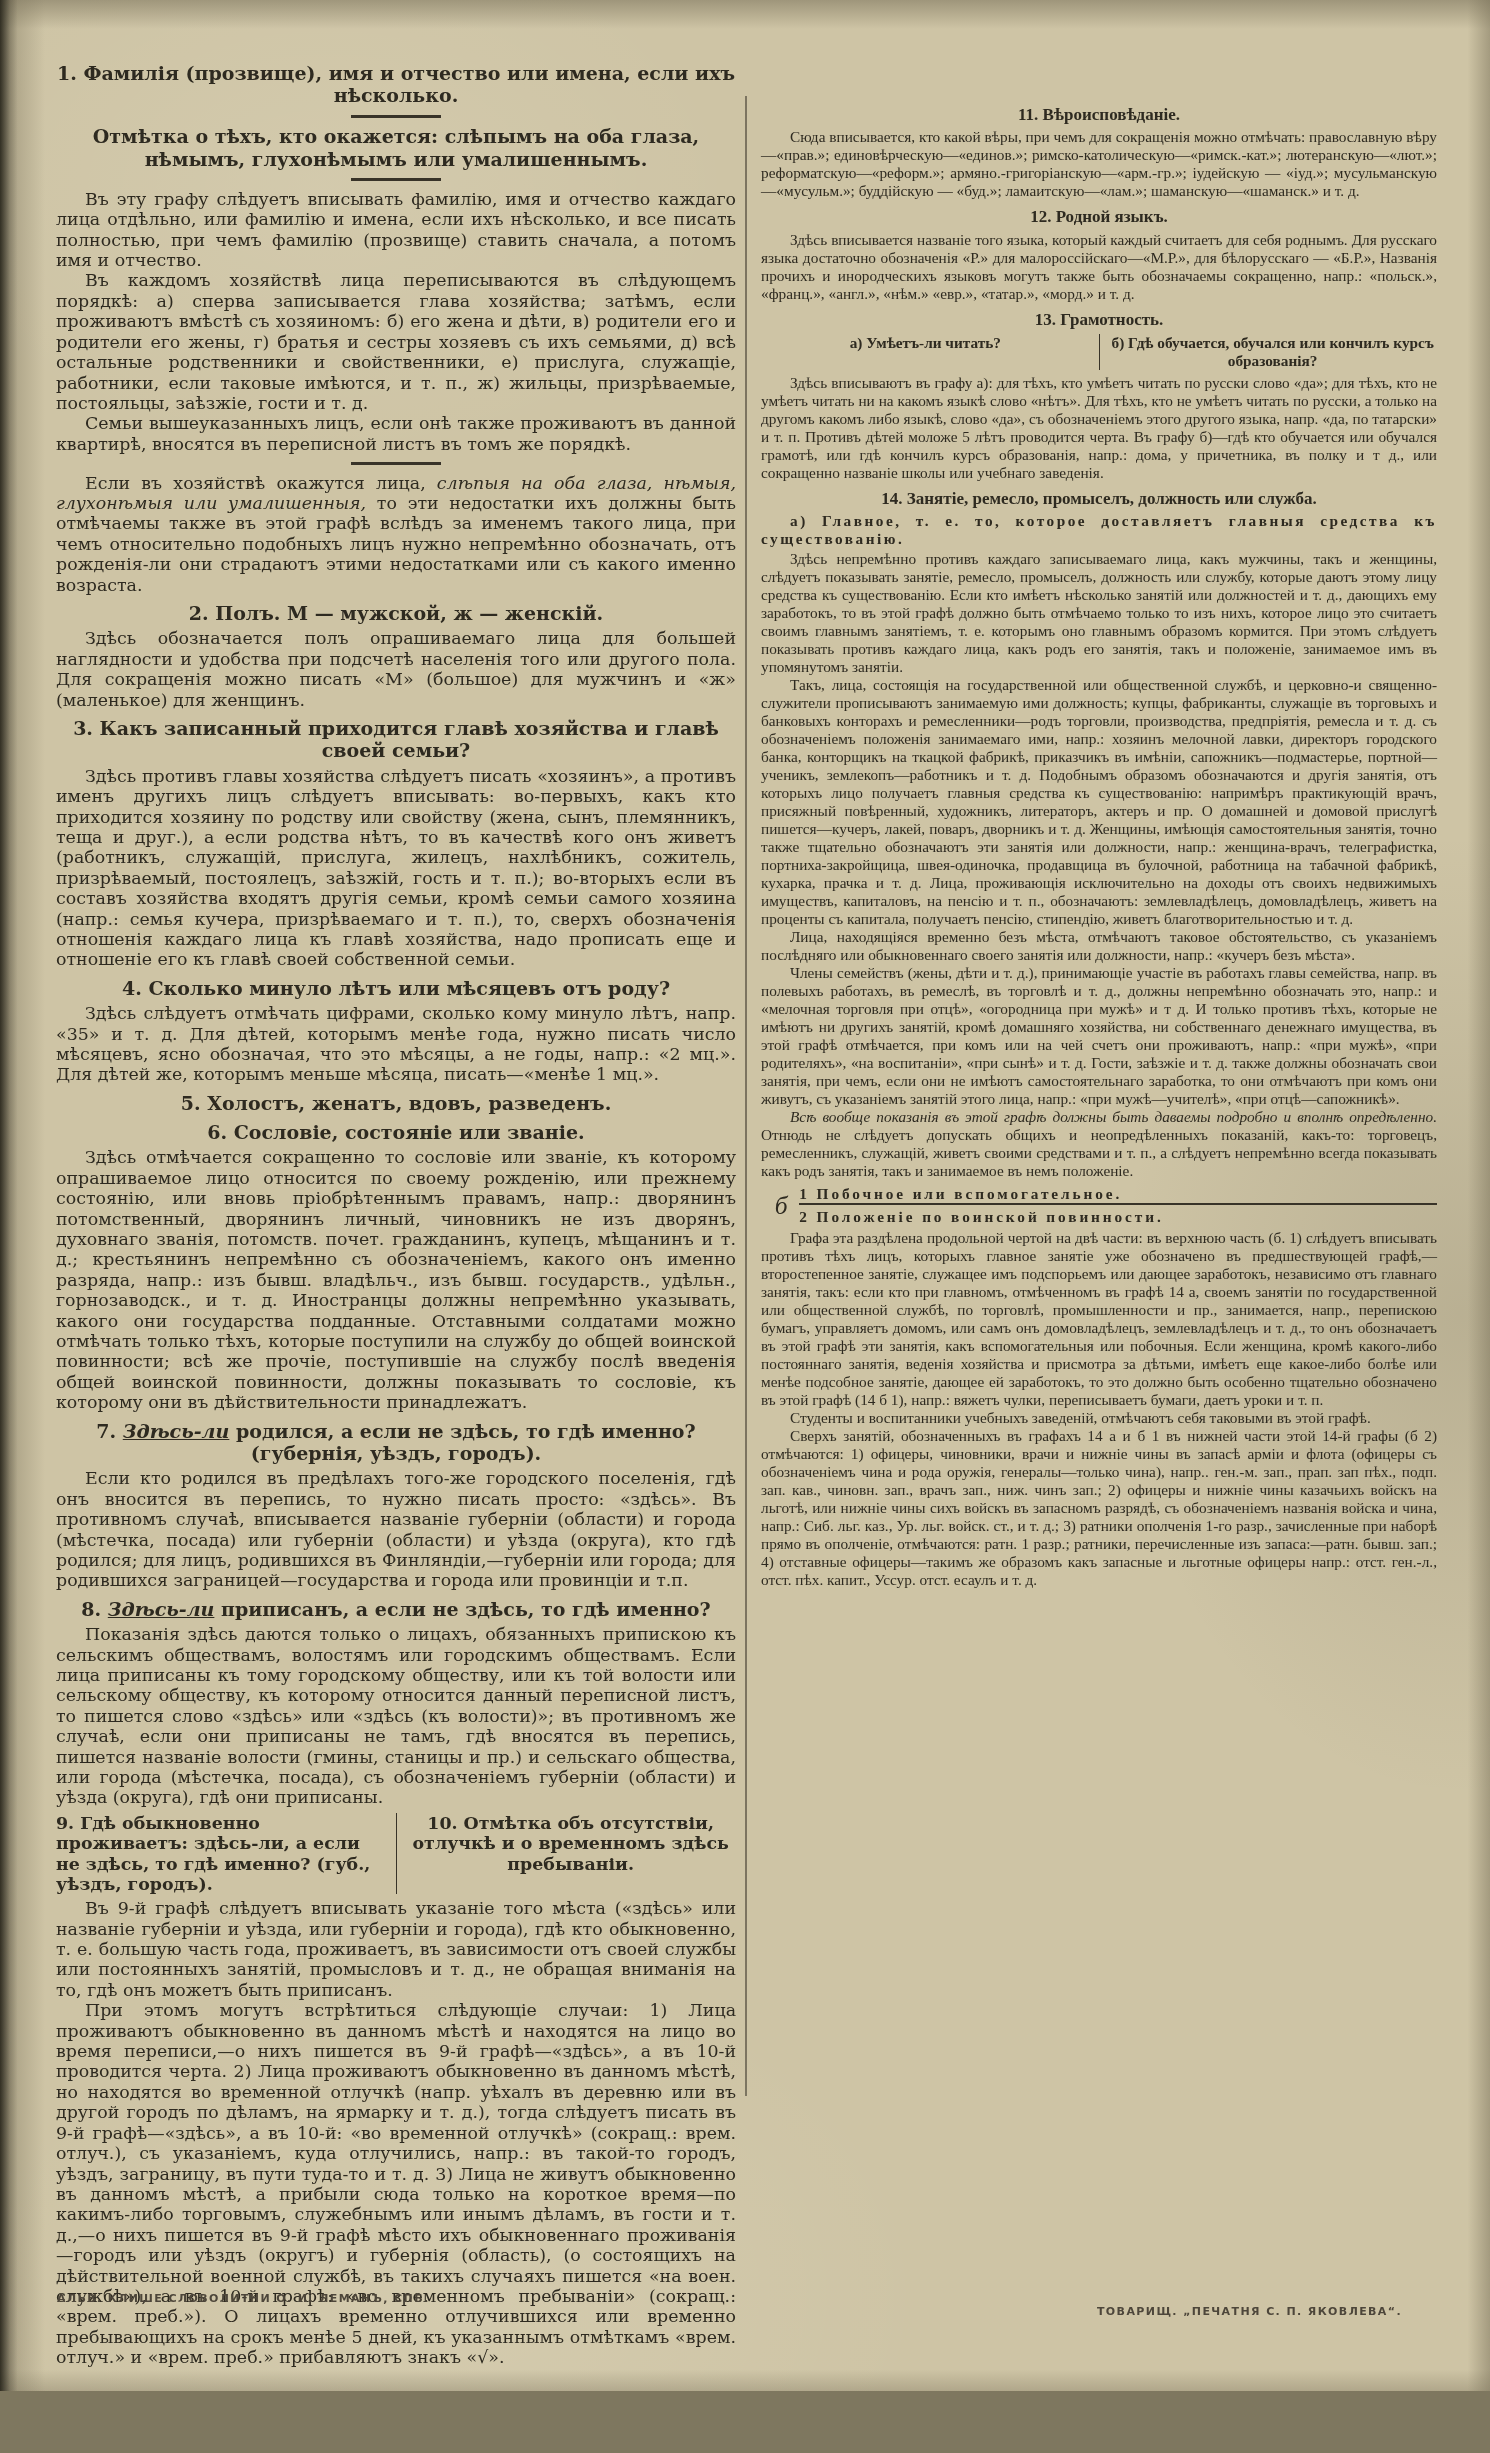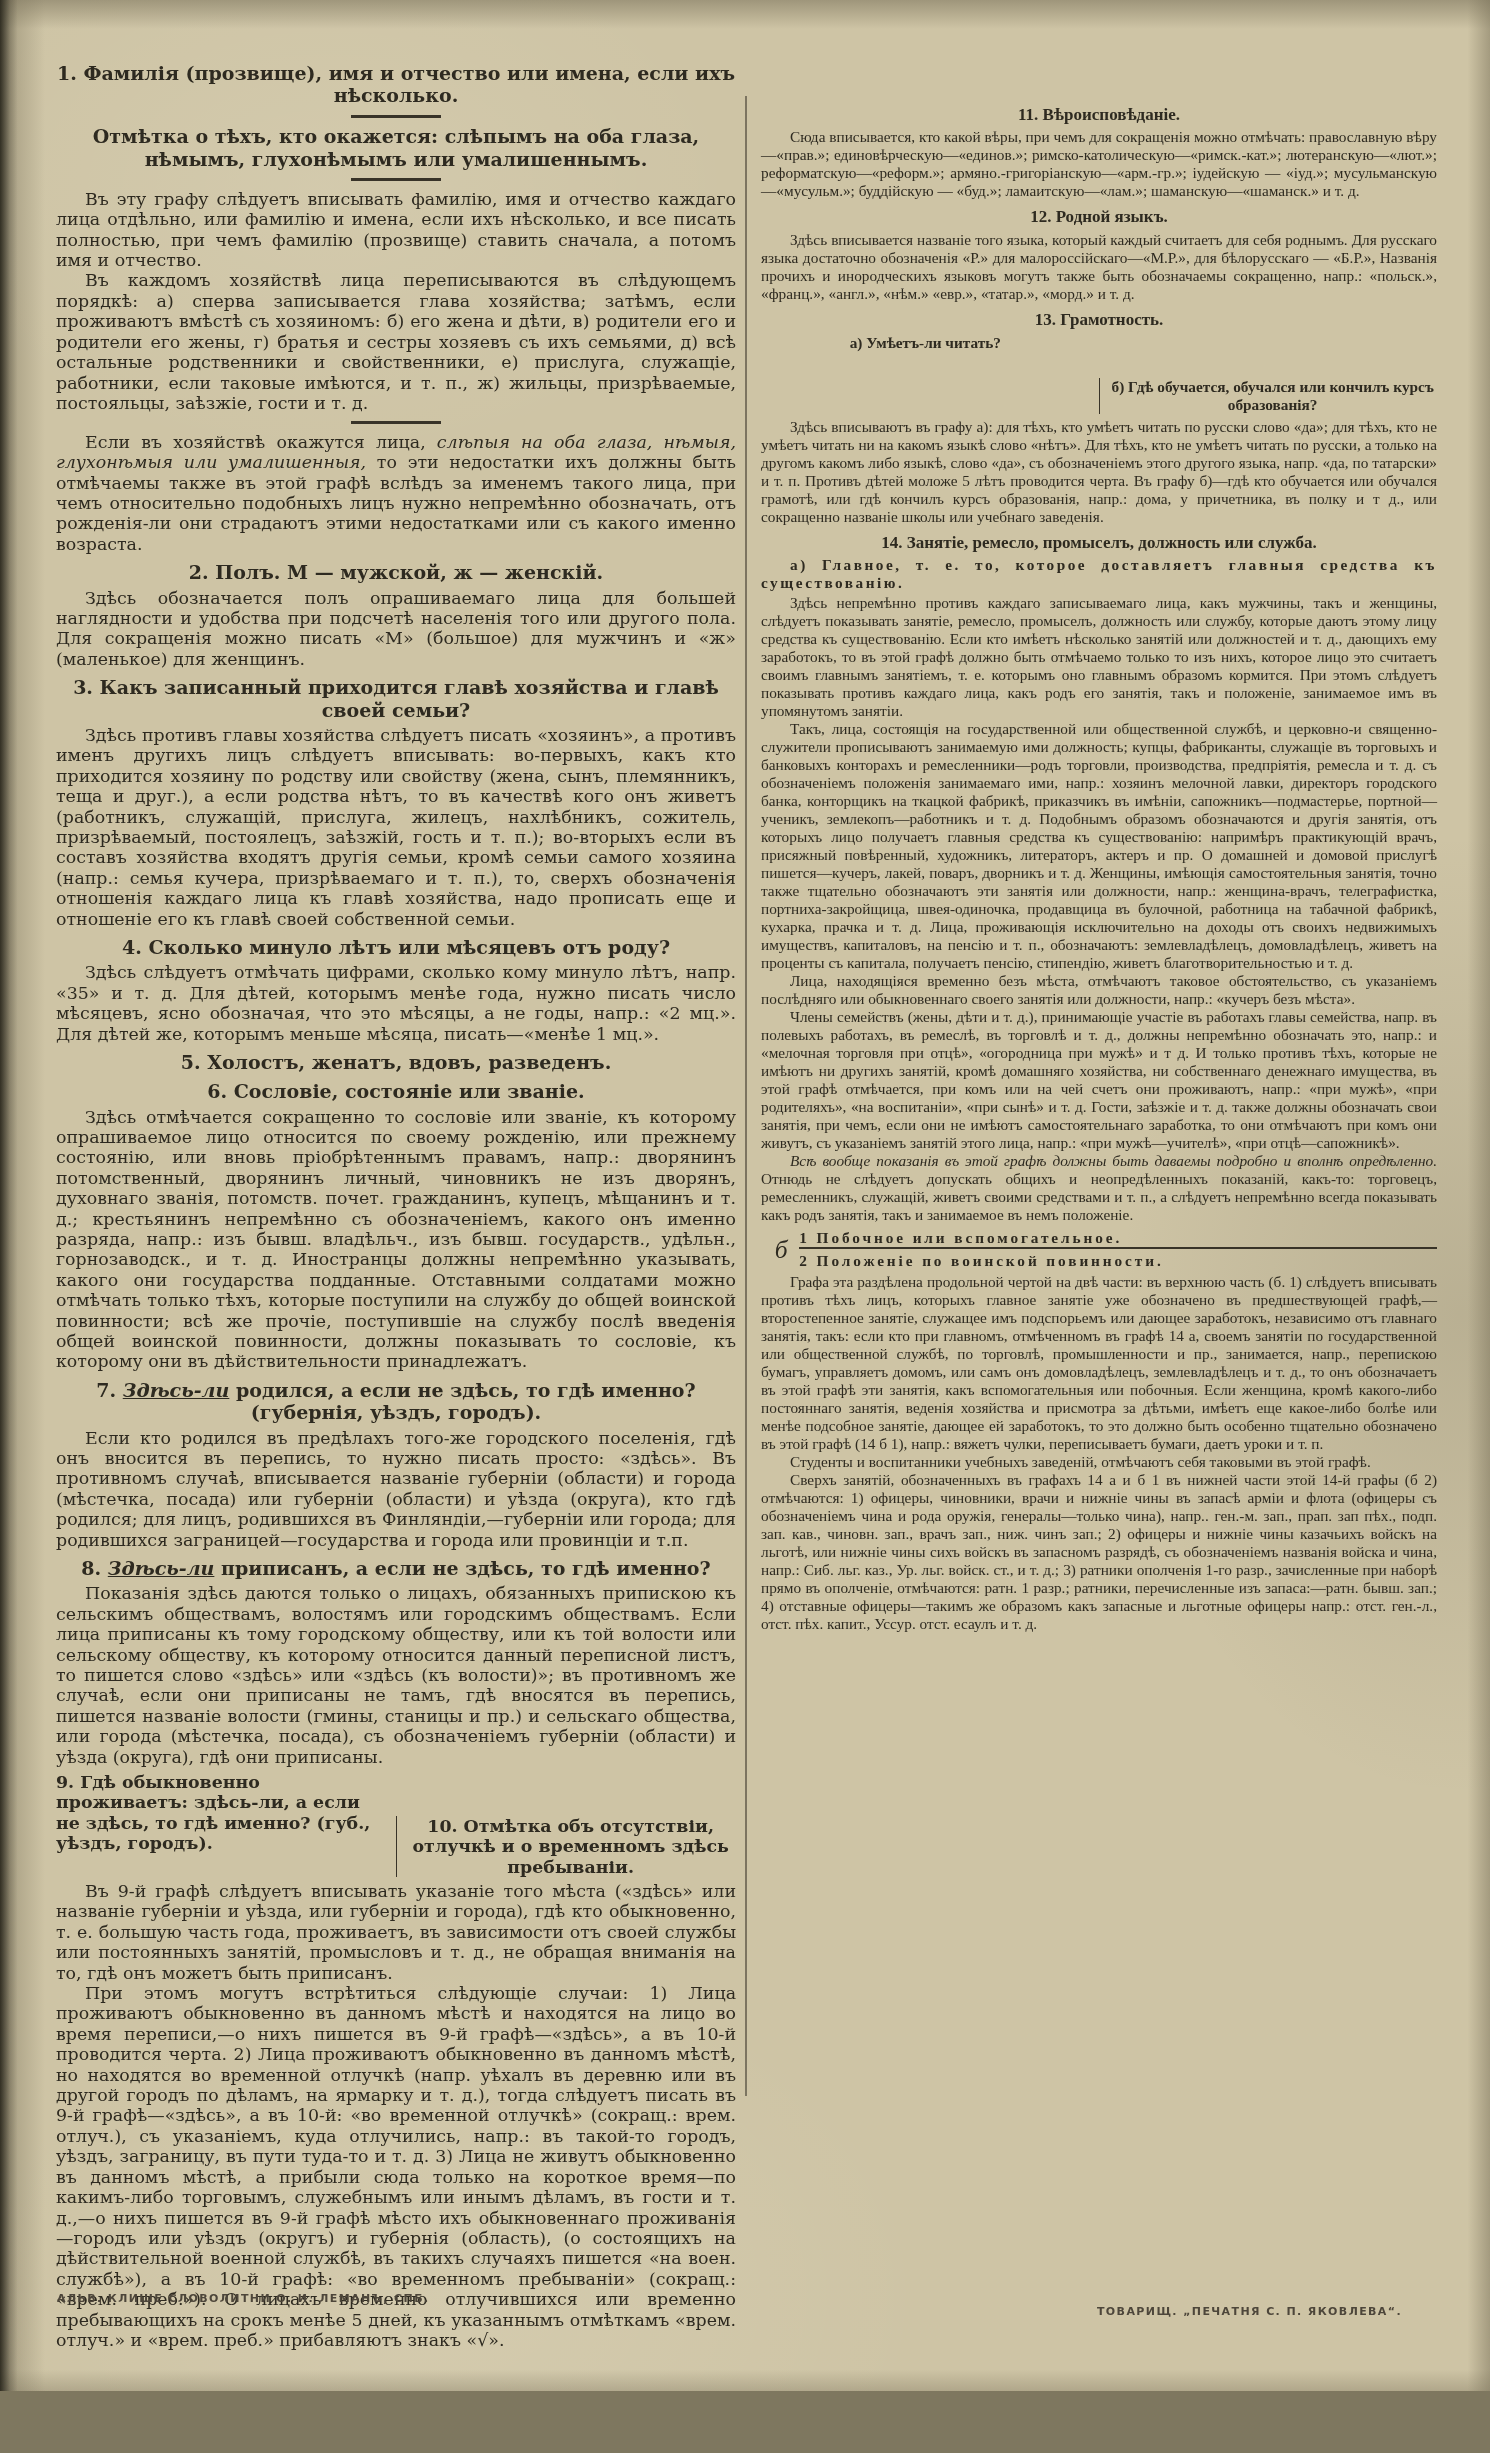--- a/index.html
+++ b/index.html
@@ -23,21 +23,21 @@
   .h{font-weight:bold;text-align:center;margin:6.9px 0 3.9px 0;text-indent:0;}
   .col-left .h{font-size:19px;line-height:22.5px;}
   .col-right .h{font-size:17px;line-height:19.6px;}
   .p{margin:0;text-indent:29px;}
   .sp{letter-spacing:2.5px;font-weight:bold;margin:2px 0;}
   .rule{width:90px;height:2.9px;background:#383328;margin:7.8px auto 7.8px auto;}
   .em{font-style:italic;}
   .ul{text-decoration:underline;margin-top:16px;}
   .split{display:flex;font-weight:bold;margin:4.9px 0 3.9px 0;text-align:left;}
   .split .sl{flex:1 1 50%;padding-right:8.8px;text-indent:0;}
-  .split .sr{flex:1 1 50%;border-left:1.5px solid #383328;padding-left:8.8px;text-align:center;text-indent:0;margin-top:44px;}
+  .split .sr{flex:1 1 50%;border-left:1.5px solid #383328;padding-left:8.8px;text-align:center;text-indent:0;}
   .col-right .split .sl,.col-right .split .sr{text-align:center;}
   .bb{display:flex;align-items:center;margin:4.9px 0 2.9px 0;}
   .bb .bpre{font-style:italic;font-size:25.5px;padding:0 11.8px 0 13.7px;flex:0 0 auto;}
   .bb .blines{flex:1 1 auto;}
   .bb .l1{font-weight:bold;letter-spacing:2.9px;border-bottom:2px solid #383328;padding-bottom:0;margin-bottom:2.9px;}
   .bb .l2{font-weight:bold;letter-spacing:2.9px;}
   .divider{position:absolute;left:745px;top:96px;width:1.5px;height:2000px;background:rgba(56,51,40,.55);}
   .footer{position:absolute;font-family:"DejaVu Sans",sans-serif;font-weight:bold;
           font-size:11px;letter-spacing:1.4px;color:#4d463a;}
   .footer-left{left:57px;top:2292px;}
@@ -47,20 +47,21 @@
 <body>
 
 <div class="page">
   <div class="col col-left" id="col-left">
       <div class="h">1. Фамилія (прозвище), имя и отчество или имена, если ихъ нѣсколько.</div>
       <div class="rule"></div>
       <div class="h">Отмѣтка о тѣхъ, кто окажется: слѣпымъ на оба глаза, нѣмымъ, глухонѣмымъ или умалишеннымъ.</div>
       <div class="rule"></div>
       <div class="p">Въ эту графу слѣдуетъ вписывать фамилію, имя и отчество каждаго лица отдѣльно, или фамилію и имена, если ихъ нѣсколько, и все писать полностью, при чемъ фамилію (прозвище) ставить сначала, а потомъ имя и отчество.</div>
       <div class="p">Въ каждомъ хозяйствѣ лица переписываются въ слѣдующемъ порядкѣ: а) сперва записывается глава хозяйства; затѣмъ, если проживаютъ вмѣстѣ съ хозяиномъ: б) его жена и дѣти, в) родители его и родители его жены, г) братья и сестры хозяевъ съ ихъ семьями, д) всѣ остальные родственники и свойственники, е) прислуга, служащіе, работники, если таковые имѣются, и т. п., ж) жильцы, призрѣваемые, постояльцы, заѣзжіе, гости и т. д.</div>
+      <div class="p">Семьи вышеуказанныхъ лицъ, если онѣ также проживаютъ въ данной квартирѣ, вносятся въ переписной листъ въ томъ же порядкѣ.</div>
       <div class="rule"></div>
       <div class="p"><span>Если въ хозяйствѣ окажутся лица, </span><span class="em">слѣпыя на оба глаза, нѣмыя, глухонѣмыя или умалишенныя,</span><span> то эти недостатки ихъ должны быть отмѣчаемы также въ этой графѣ вслѣдъ за именемъ такого лица, при чемъ относительно подобныхъ лицъ нужно непремѣнно обозначать, отъ рожденія-ли они страдаютъ этими недостатками или съ какого именно возраста.</span></div>
       <div class="h">2. Полъ. М — мужской, ж — женскій.</div>
       <div class="p">Здѣсь обозначается полъ опрашиваемаго лица для большей наглядности и удобства при подсчетѣ населенія того или другого пола. Для сокращенія можно писать «М» (большое) для мужчинъ и «ж» (маленькое) для женщинъ.</div>
       <div class="h">3. Какъ записанный приходится главѣ хозяйства и главѣ своей семьи?</div>
       <div class="p">Здѣсь противъ главы хозяйства слѣдуетъ писать «хозяинъ», а противъ именъ другихъ лицъ слѣдуетъ вписывать: во-первыхъ, какъ кто приходится хозяину по родству или свойству (жена, сынъ, племянникъ, теща и друг.), а если родства нѣтъ, то въ качествѣ кого онъ живетъ (работникъ, служащій, прислуга, жилецъ, нахлѣбникъ, сожитель, призрѣваемый, постоялецъ, заѣзжій, гость и т. п.); во-вторыхъ если въ составъ хозяйства входятъ другія семьи, кромѣ семьи самого хозяина (напр.: семья кучера, призрѣваемаго и т. п.), то, сверхъ обозначенія отношенія каждаго лица къ главѣ хозяйства, надо прописать еще и отношеніе его къ главѣ своей собственной семьи.</div>
       <div class="h">4. Сколько минуло лѣтъ или мѣсяцевъ отъ роду?</div>
       <div class="p">Здѣсь слѣдуетъ отмѣчать цифрами, сколько кому минуло лѣтъ, напр. «35» и т. д. Для дѣтей, которымъ менѣе года, нужно писать число мѣсяцевъ, ясно обозначая, что это мѣсяцы, а не годы, напр.: «2 мц.». Для дѣтей же, которымъ меньше мѣсяца, писать—«менѣе 1 мц.».</div>
       <div class="h">5. Холостъ, женатъ, вдовъ, разведенъ.</div>
       <div class="h">6. Сословіе, состояніе или званіе.</div>

